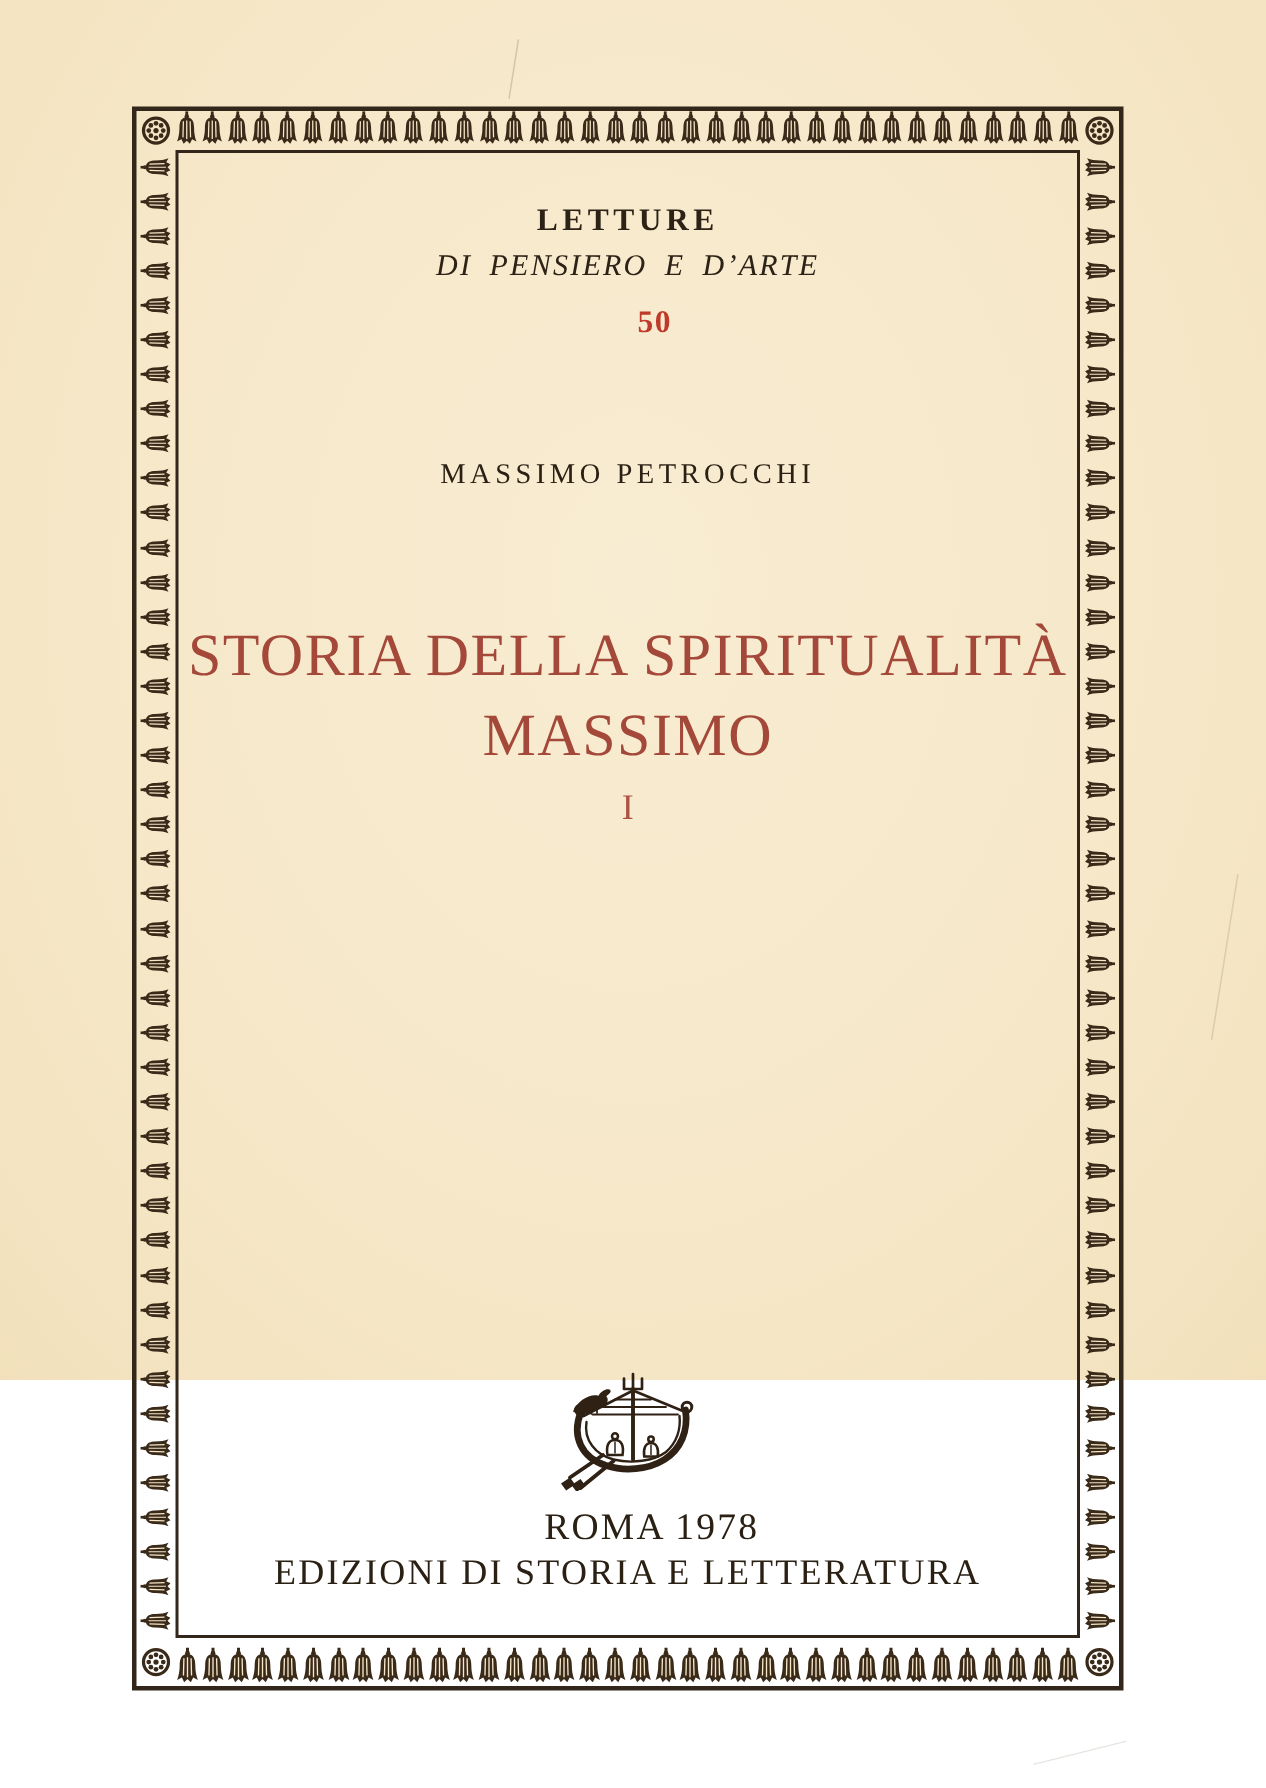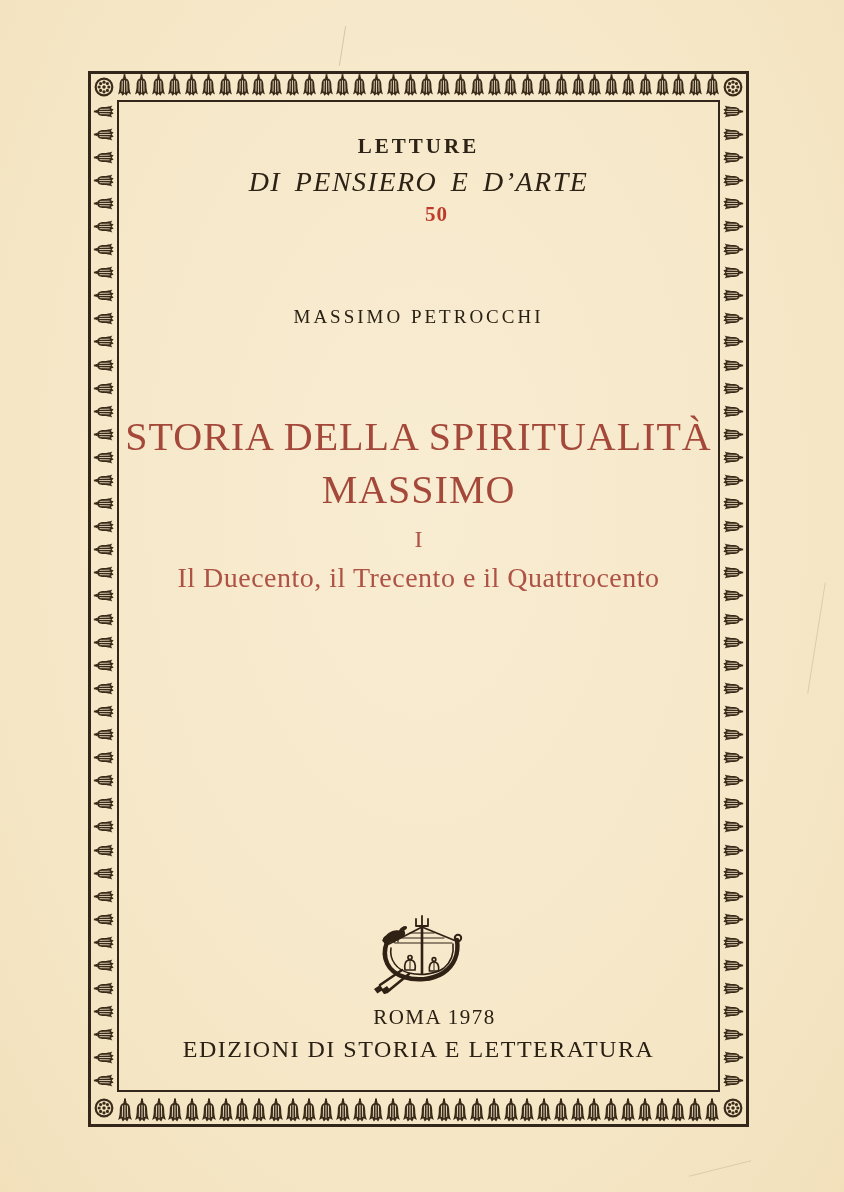--- a/index.html
+++ b/index.html
@@ -1,21 +1,21 @@
 <!DOCTYPE html>
 <html><head>
 <meta charset="utf-8">
 <style>
   html,body{margin:0;padding:0;}
   body{
     width:844px;height:1192px;overflow:hidden;
     font-family:"Liberation Serif","DejaVu Serif",serif;
   }
   .page{
-    position:relative;width:844px;height:1192px;
+    position:relative;width:844px;height:920px;
     background:radial-gradient(ellipse at 50% 42%, #f8ecd2 0%, #f6e8c9 55%, #f3e3c0 88%, #f1e0ba 100%);
   }
   
   .frame{
     position:absolute;left:88px;top:71px;width:655px;height:1050px;
     border:3px solid #33261a;
   }
   .inner{
     position:absolute;left:26px;top:26px;right:26px;bottom:32px;
     border:2px solid #33261a;
@@ -35,29 +35,29 @@
   .c-tl{top:0;left:0;height:26px;}
   .c-tr{top:0;right:0;height:26px;}
   .c-bl{bottom:0;left:0;height:32px;}
   .c-br{bottom:0;right:0;height:32px;}
   .rosette{width:20px;height:20px;display:block;}
 
   
   .content{position:absolute;inset:0;}
   .content > div{position:absolute;left:0;right:0;text-align:center;}
   .t-series1{top:60px;font-size:21px;font-weight:bold;letter-spacing:3px;color:#2c2216;}
-  .t-series2{top:92px;font-size:28px;font-style:italic;letter-spacing:1.5px;word-spacing:5px;color:#2c2216;}
+  .t-series2{top:92px;font-size:20px;font-style:italic;letter-spacing:1.5px;word-spacing:5px;color:#2c2216;}
   .t-number{top:128px;font-size:21px;font-weight:bold;letter-spacing:1px;color:#bf3a2a;margin-left:36px;}
   .t-author{top:232px;font-size:19px;letter-spacing:3px;color:#2a2014;}
   .t-title{top:336px;font-size:40px;line-height:53px;letter-spacing:1px;color:#a4483a;white-space:nowrap;}
   .t-numeral{top:452px;font-size:24px;color:#ad5244;}
   .t-subtitle{top:488px;font-size:28px;letter-spacing:0.5px;color:#ad5244;white-space:nowrap;}
   .logo-row{top:840px;display:flex;justify-content:center;}
   .logo-svg{width:112px;height:80px;display:block;}
-  .t-roma{top:931px;font-size:21px;letter-spacing:1.5px;color:#2a2014;padding-left:32px;}
+  .t-roma{top:931px;font-size:25px;letter-spacing:1.5px;color:#2a2014;padding-left:32px;}
   .t-pub{top:962px;font-size:24px;letter-spacing:1.5px;color:#2a2014;}
 
   
   .scratch{position:absolute;background:rgba(92,72,44,0.22);}
   .s1{top:26px;left:342px;width:1px;height:40px;transform:rotate(9deg);}
   .s2{top:582px;left:816px;width:1px;height:112px;transform:rotate(9deg);background:rgba(92,72,44,0.16);}
   .s3{top:1168px;left:688px;width:64px;height:1px;transform:rotate(-14deg);background:rgba(92,72,44,0.14);}
 </style>
 </head>
 <body>
@@ -769,21 +769,20 @@
     <div class="content">
       <div class="t-series1">LETTURE</div>
       <div class="t-series2">DI PENSIERO E D’ARTE</div>
       <div class="t-number">50</div>
       <div class="t-author">MASSIMO PETROCCHI</div>
       <div class="t-title">
         <span>STORIA DELLA SPIRITUALITÀ</span><br>
         <span>MASSIMO</span>
       </div>
       <div class="t-numeral">I</div>
-      <div class="t-subtitle">Il Duecento, il Trecento e il Quattrocento</div>
 
       <div class="logo-row">
         <svg class="logo-svg" viewBox="0 0 110 80">
           <g stroke="#2f2114" fill="none" stroke-linecap="round">
 
             <path d="M23 28 C17 44 24 58 40 63 C52 67 68 66 79 59 C90 52 95 40 93 26" stroke-width="4.5"></path>
             <path d="M27 34 C25 46 33 56 45 59 C57 62 72 60 80 54 C87 48 90 39 89 30" stroke-width="1.6"></path>
             <circle cx="23" cy="26" r="3.2" stroke-width="2"></circle>
             <circle cx="94" cy="24" r="3.2" stroke-width="2"></circle>
 

